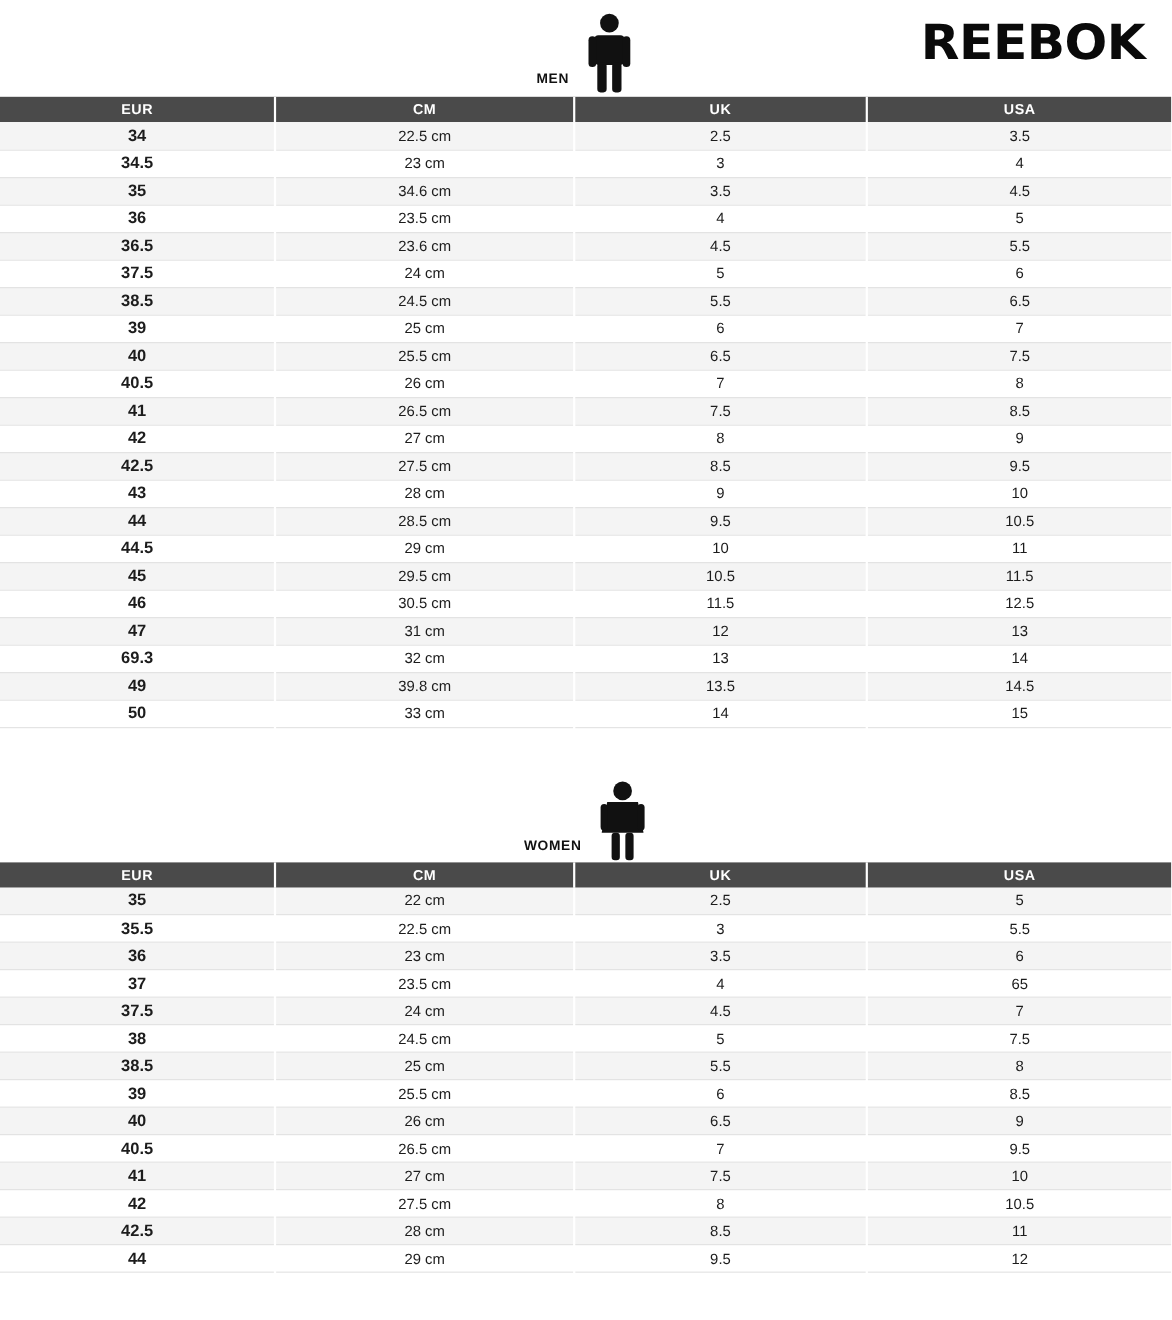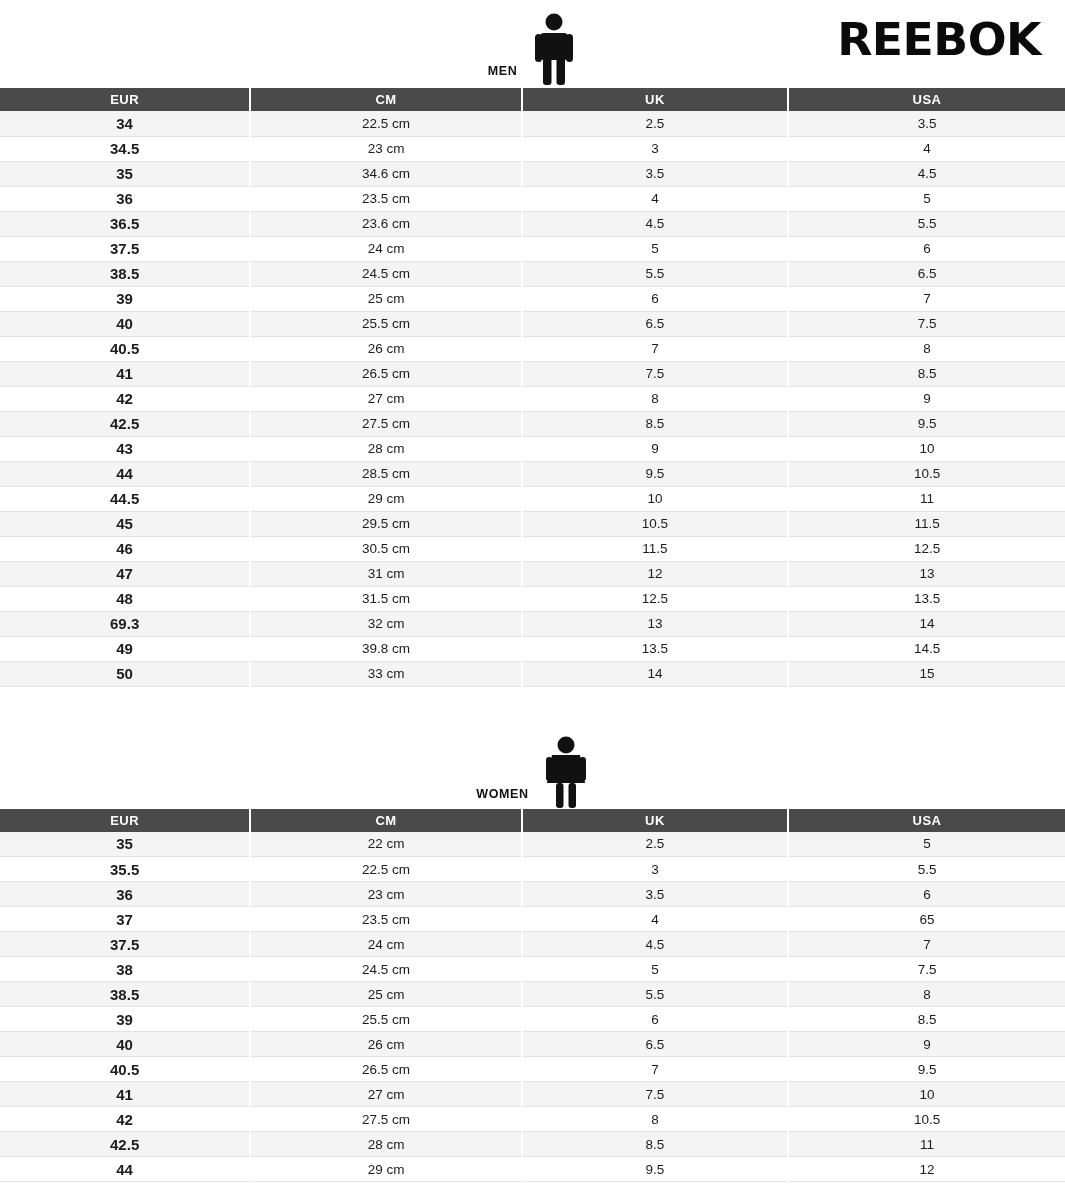--- a/index.html
+++ b/index.html
@@ -247,26 +247,20 @@
           <td class="col-uk">11.5</td>
           <td class="col-usa">12.5</td>
         </tr>
         <tr>
           <td class="col-eur">47</td>
           <td class="col-cm">31 cm</td>
           <td class="col-uk">12</td>
           <td class="col-usa">13</td>
         </tr>
         <tr>
-          <td class="col-eur">48</td>
-          <td class="col-cm">31.5 cm</td>
-          <td class="col-uk">12.5</td>
-          <td class="col-usa">13.5</td>
-        </tr>
-        <tr>
           <td class="col-eur">69.3</td>
           <td class="col-cm">32 cm</td>
           <td class="col-uk">13</td>
           <td class="col-usa">14</td>
         </tr>
         <tr>
           <td class="col-eur">49</td>
           <td class="col-cm">39.8 cm</td>
           <td class="col-uk">13.5</td>
           <td class="col-usa">14.5</td>

